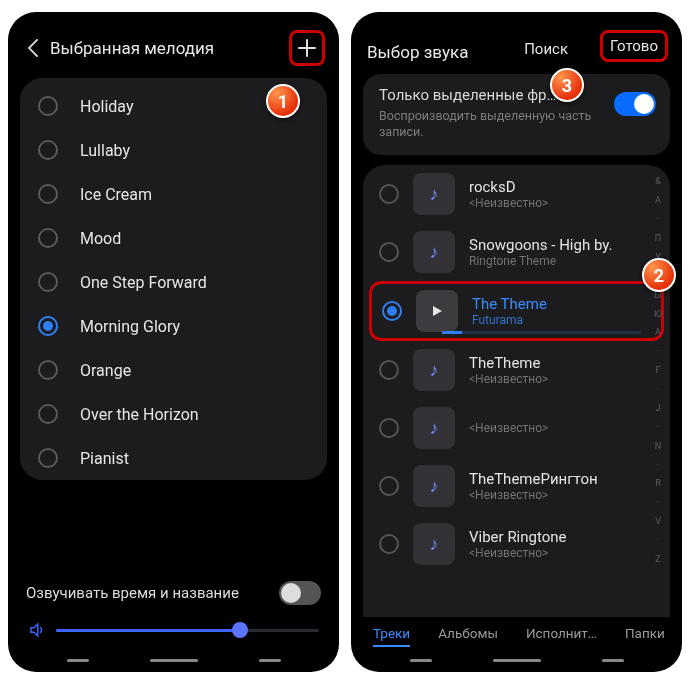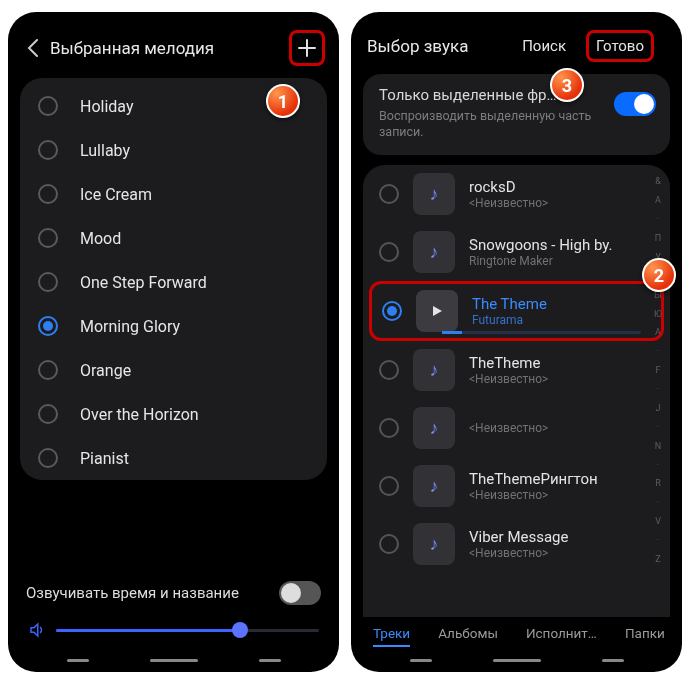--- a/index.html
+++ b/index.html
@@ -41,21 +41,21 @@
   .toggle-off { width:42px; height:24px; background:#555; border-radius:12px; position:relative;}
   .toggle-off::after{content:"";position:absolute;left:2px;top:2px;width:20px;height:20px;background:#ddd;border-radius:50%;}
   .vol { display:flex; align-items:center; gap:10px; padding:0 2px 6px 2px;}
   .vol .track { flex:1; height:3px; background:#2a2a32; border-radius:2px; position:relative;}
   .vol .fill { position:absolute; left:0; top:0; height:100%; background:#3b63ff; border-radius:2px; width:70%;}
   .vol .thumb { position:absolute; left:70%; top:50%; width:16px;height:16px;margin:-8px;background:#5b73ff;border-radius:50%;}
   .navbar { display:flex; justify-content:space-around; padding:8px 28px 10px 28px;}
   .nav-pill{ width:22px; height:3px; background:#888; border-radius:2px;}
   .nav-pill.mid{ width:48px;}
   
-  .hdr2 { display:flex; align-items:center; padding:18px 28px 10px 16px; gap:14px;}
+  .hdr2 { display:flex; align-items:flex-end; padding:18px 14px 10px 16px; gap:26px;}
   .hdr2 .t2 { font-size:17px; flex:1; color:#e8e8e8;}
   .hdr2 .act { font-size:15px; color:#e4e4e4; cursor:pointer; padding:4px 6px;}
   .done-wrap { border:3px solid #c00; border-radius:8px; padding:2px 3px;}
   .card2 {
     margin:2px 12px 10px 12px; background:#1c1c1e; border-radius:18px;
     padding:12px 60px 14px 16px; position:relative;
   }
   .card2 .ttl { color:#d8d8d8; font-size:15px; }
   .card2 .sub { color:#7b7b80; font-size:12.5px; margin-top:4px; line-height:1.3;}
   .toggle-on { position:absolute; right:14px; top:18px; width:42px; height:24px; background:#0a6cff; border-radius:12px;}
@@ -189,21 +189,21 @@
   <div class="meta">
     <span class="nm">rocksD</span>
     <span class="ar">&lt;Неизвестно&gt;</span>
   </div>
         </div>
         <div class="li">
           <div class="radio"></div>
   <div class="thumb-ic">♪</div>
   <div class="meta">
     <span class="nm">Snowgoons - High by.</span>
-    <span class="ar">Ringtone Maker</span>
+    <span class="ar">Ringtone Theme</span>
   </div>
         </div>
         <div class="li sel">
           <div class="radio"></div>
   <div class="thumb-ic">
             <svg width="14" height="14" viewBox="0 0 14 14">
               <path d="M3 2v10l9-5z" fill="#e4e4e4"></path>
             </svg>
           </div>
   <div class="meta">
@@ -232,21 +232,21 @@
   <div class="thumb-ic">♪</div>
   <div class="meta">
     <span class="nm">TheThemeРингтон</span>
     <span class="ar">&lt;Неизвестно&gt;</span>
   </div>
         </div>
         <div class="li">
           <div class="radio"></div>
   <div class="thumb-ic">♪</div>
   <div class="meta">
-    <span class="nm">Viber Message</span>
+    <span class="nm">Viber Ringtone</span>
     <span class="ar">&lt;Неизвестно&gt;</span>
   </div>
         </div>
       </div>
     <div class="index" id="idx">
         <span>&amp;</span>
         <span>А</span>
         <span>·</span>
         <span>П</span>
         <span>У</span>

